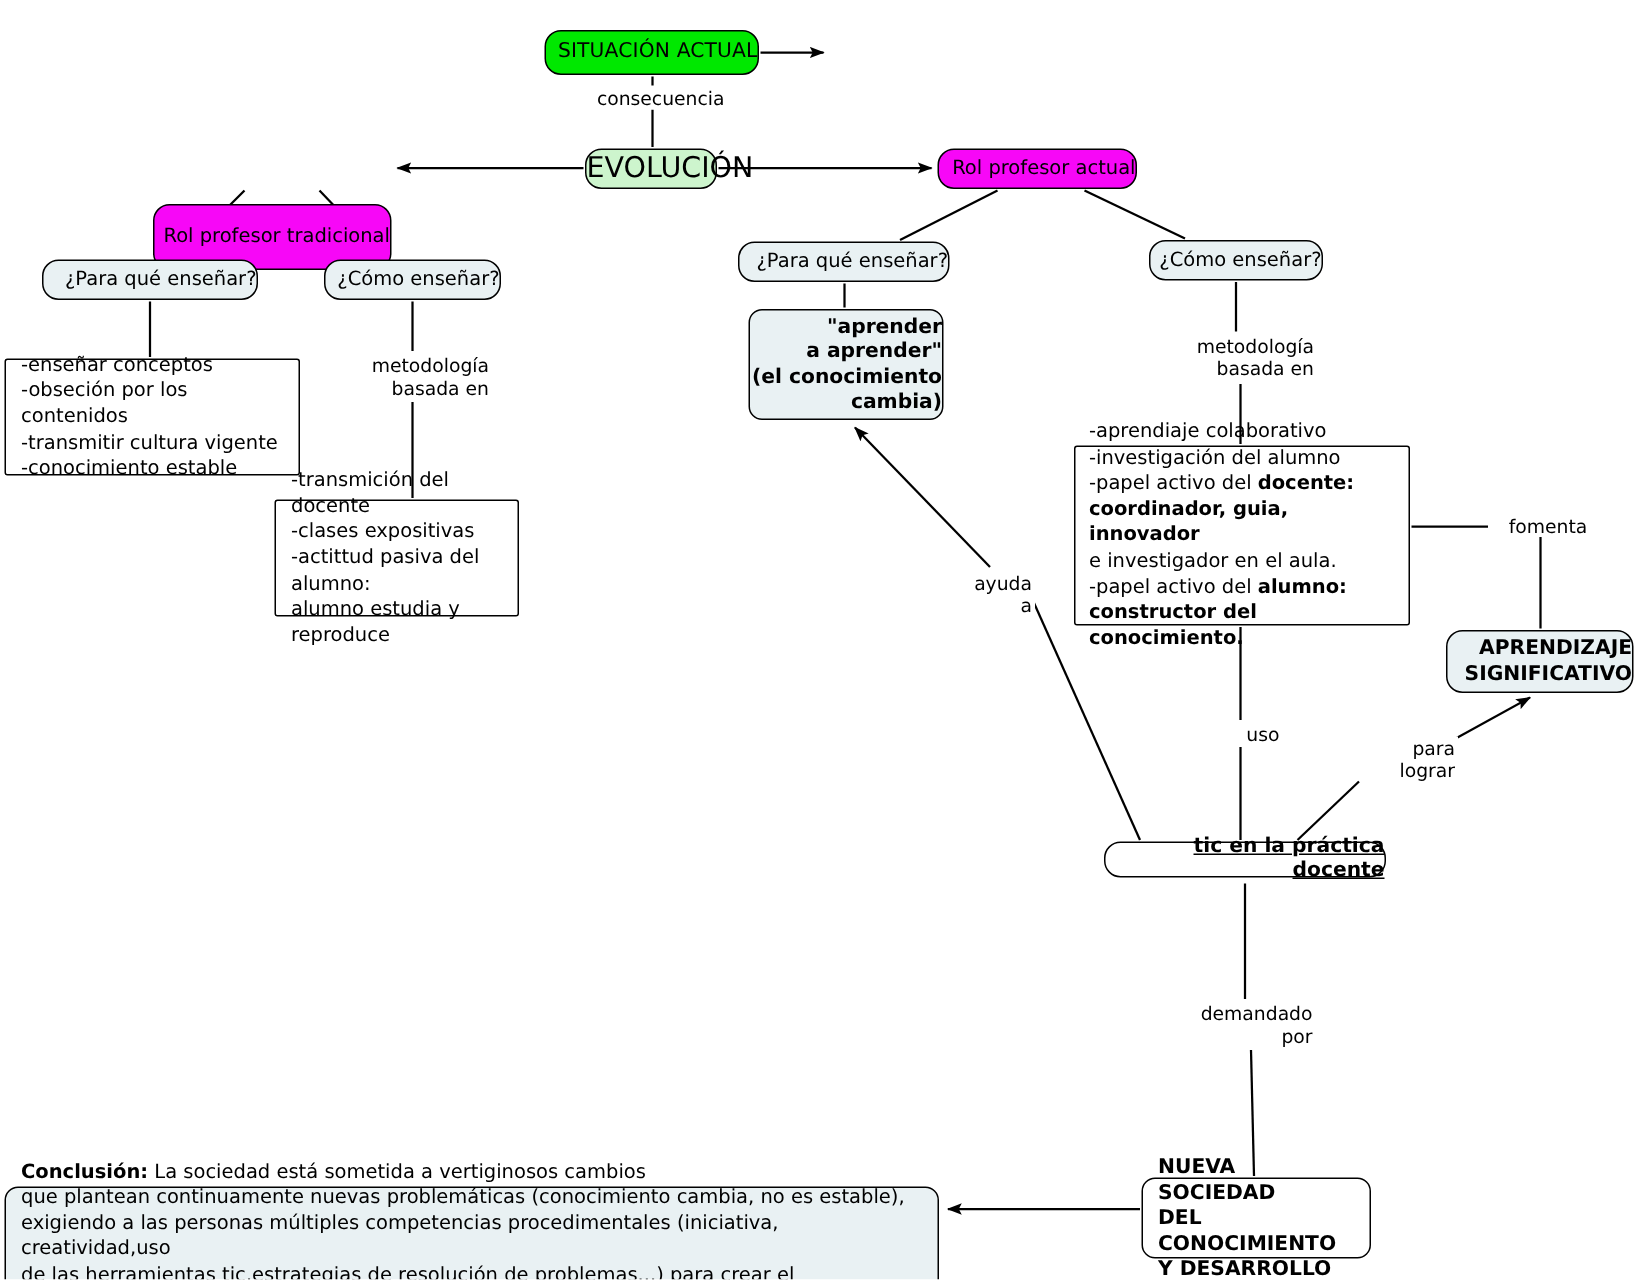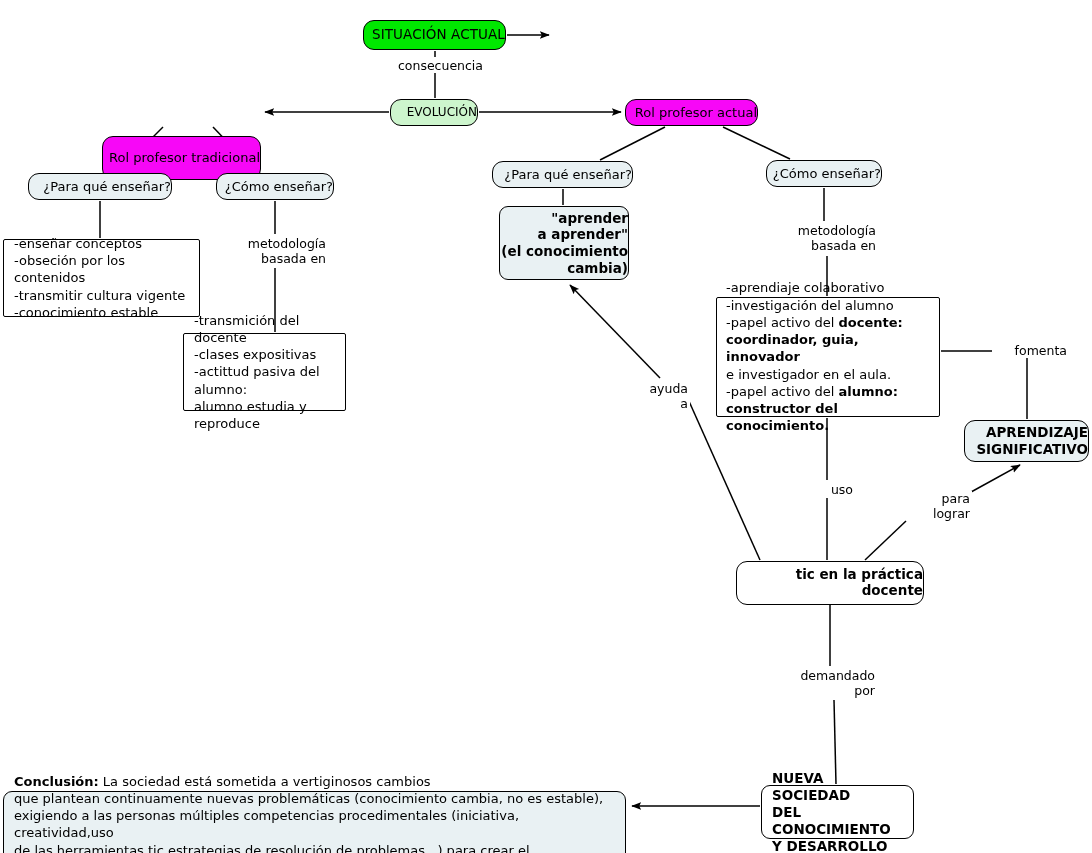--- a/index.html
+++ b/index.html
@@ -60,21 +60,21 @@
     left: 363px; top: 20px; width: 143px; height: 30px;
     font-size: 13.5px; letter-spacing: .1px;
   }
   #n-impacto {
     left: 551px; top: 3px; width: 358px; height: 67px;
     font-size: 13px; text-align: left; justify-content: flex-start;
     padding: 5px 10px 5px 11px; line-height: 1.28;
   }
   #n-evolucion {
     left: 390px; top: 99px; width: 88px; height: 27px;
-    font-size: 12px;
+    font-size: 19px;
   }
   #n-rol-trad {
     left: 102px; top: 99px; width: 159px; height: 44px;
     font-size: 13px;
     margin-top: 37px;
   }
   #n-rol-act {
     left: 625px; top: 99px; width: 133px; height: 27px;
     font-size: 13px;
   }
@@ -111,22 +111,22 @@
   #n-metod-list {
     left: 716px; top: 297px; width: 224px; height: 120px;
     font-size: 13px; text-align: left; justify-content: flex-start;
     padding: 5px 8px 5px 9px; line-height: 1.33;
   }
   #n-aprendizaje {
     left: 964px; top: 420px; width: 125px; height: 42px;
     font-size: 13.5px; font-weight: bold; line-height: 1.24;
   }
   #n-tic {
-    left: 736px; top: 561px; width: 188px; height: 44px;
-    font-size: 13.5px; font-weight: bold;
+    left: 736px; top: 561px; width: 188px; height: 24px;
+    font-size: 13.5px; font-weight: bold; text-decoration: underline;
   }
   #n-nueva-soc {
     left: 761px; top: 785px; width: 153px; height: 54px;
     font-size: 13.5px; font-weight: bold; text-align: left;
     justify-content: flex-start; padding: 4px 7px 4px 10px;
     line-height: 1.26;
   }
   #n-conclusion {
     left: 3px; top: 765px; width: 623px; height: 84px;
     font-size: 13px; text-align: left; justify-content: flex-start;
@@ -141,21 +141,21 @@
     background: #ffffff;
     text-align: right;
     line-height: 1.2;
     white-space: pre-line;
     z-index: 6;
     padding: 0 2px;
   }
   #l-consecuencia { left: 389px; top: 58px;  width: 92px; }
   #l-metod1       { left: 228px; top: 236px; width: 96px; }
   #l-metod2       { left: 778px; top: 223px; width: 96px; }
-  #l-fomenta      { left: 995px; top: 343px; width: 70px; text-align: right; }
+  #l-fomenta      { left: 995px; top: 343px; width: 70px; text-align: center; }
   #l-ayuda        { left: 634px; top: 381px; width: 52px; }
   #l-uso          { left: 805px; top: 482px; width: 46px; }
   #l-paralograr   { left: 908px; top: 491px; width: 60px; }
   #l-demandado    { left: 789px; top: 668px; width: 84px; }
 
   b.em { font-weight: bold; }
 </style>
 </head>
 <body>
 

